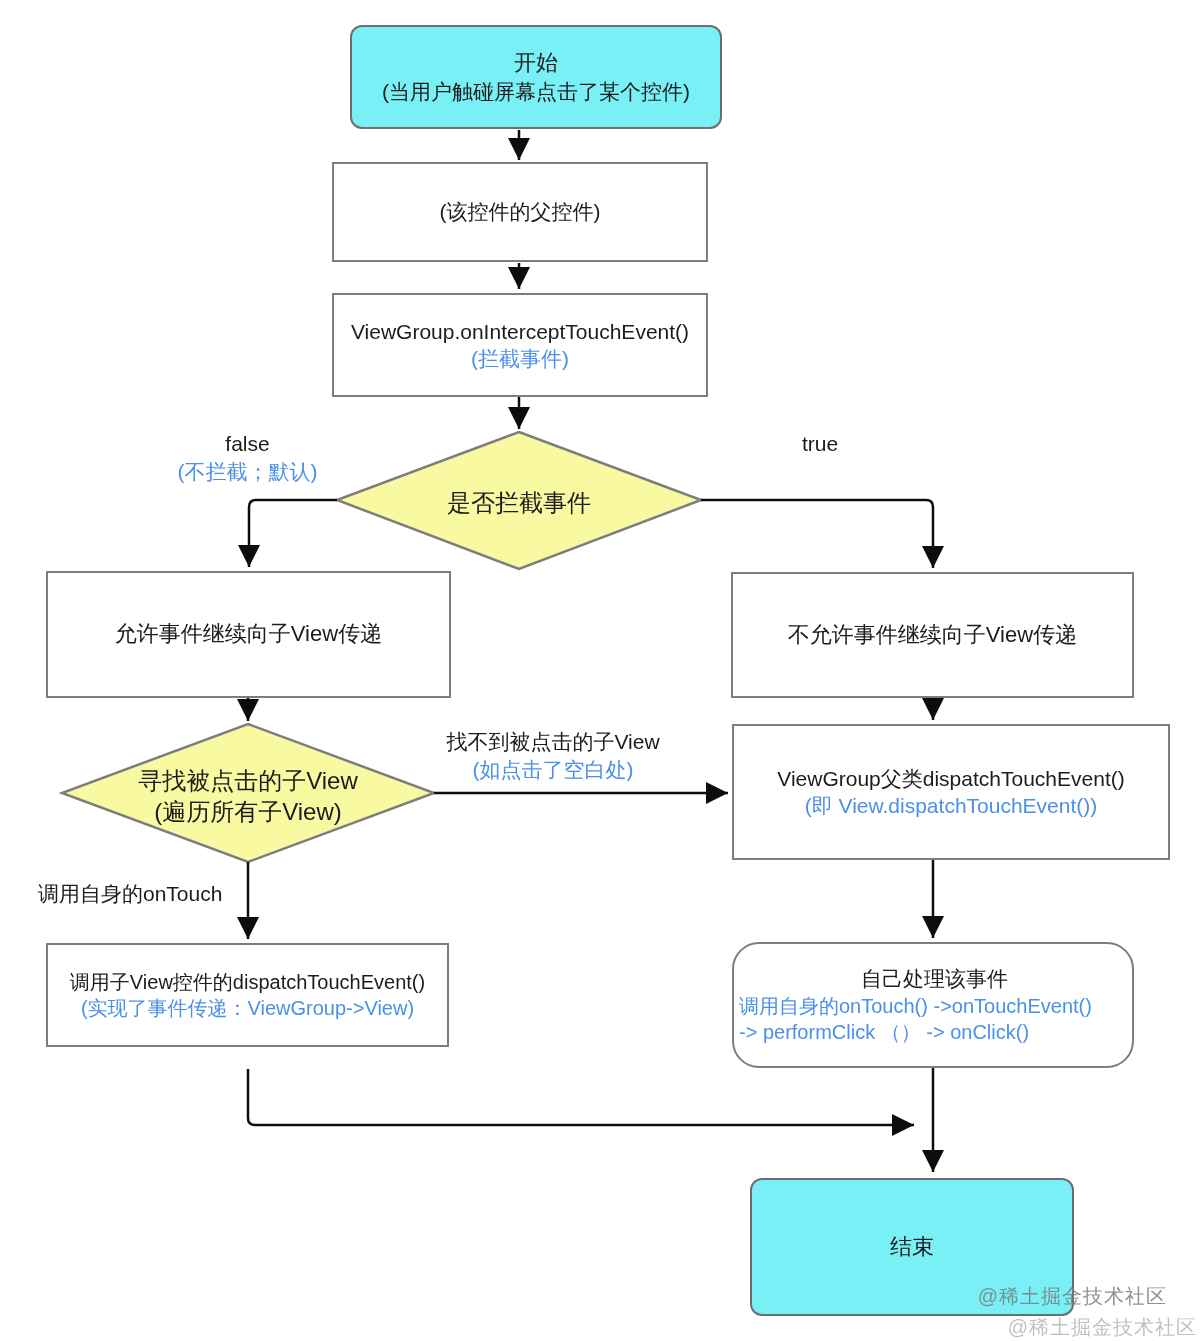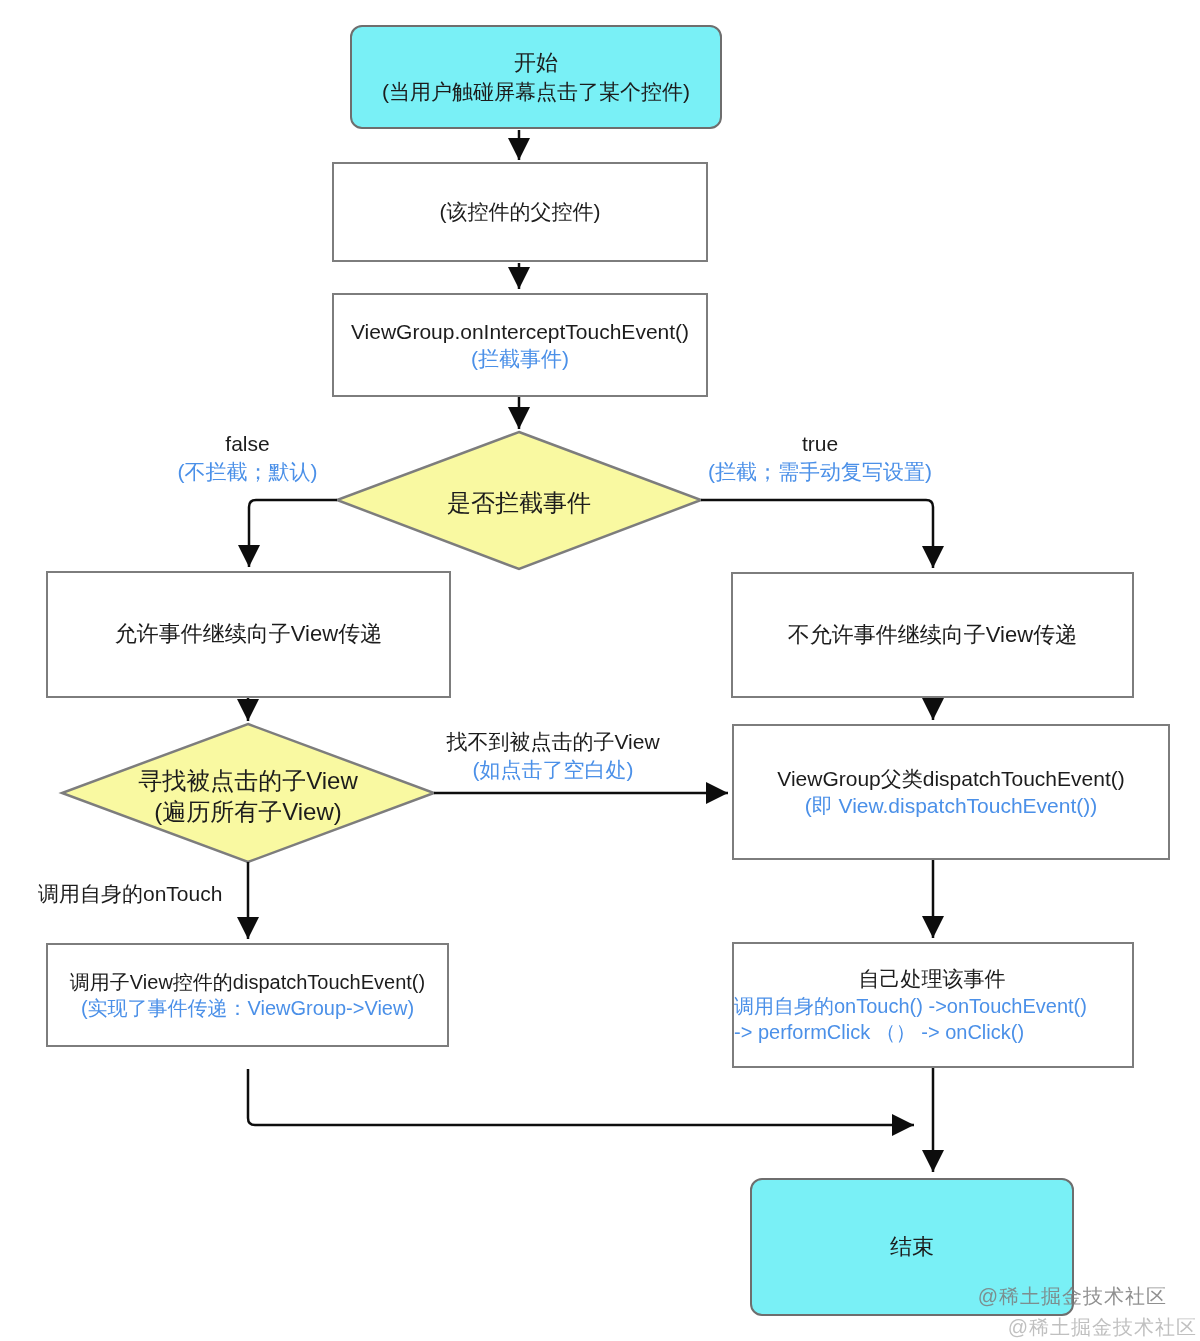--- a/index.html
+++ b/index.html
@@ -17,21 +17,21 @@
   .t22{font-size:22px;}
   .t21{font-size:21px;}
   .t20{font-size:20px;}
   .blue{color:var(--blue);}
   .label{position:absolute;text-align:center;line-height:1.35;font-size:21px;}
   .label.left{text-align:left;}
   .dlabel{position:absolute;text-align:center;line-height:1.3;font-size:24px;}
   .wm{position:absolute;font-size:20px;letter-spacing:1px;}
   .wm1{color:rgba(125,125,125,0.85);}
   .wm2{color:rgba(140,140,140,0.55);}
-  .leftalign{align-items:flex-start;text-align:left;padding-right:2px;}
+  .leftalign{align-items:flex-start;text-align:left;padding-left:5px;padding-right:2px;border-radius:27px;}
   .selfline1{width:100%;text-align:center;}
 </style>
 </head>
 <body>
 
 <div class="canvas">
 
   <svg class="connectors">
     <defs>
       <marker id="arrow" viewBox="0 0 10 10" refX="10" refY="5" markerWidth="9" markerHeight="9" orient="auto-start-reverse">
@@ -72,21 +72,20 @@
 
   <div class="dlabel" style="left:399px;top:487px;width:240px;">是否拦截事件</div>
 
   <div class="label" style="left:155px;top:430px;width:185px;">
     <div>false</div>
     <div class="blue">(不拦截；默认)</div>
   </div>
 
   <div class="label" style="left:695px;top:430px;width:250px;">
     <div>true</div>
-    <div class="blue">(拦截；需手动复写设置)</div>
   </div>
 
   <div class="node rect" style="left:46px;top:571px;width:405px;height:127px;">
     <div class="t22">允许事件继续向子View传递</div>
   </div>
 
   <div class="node rect" style="left:731px;top:572px;width:403px;height:126px;">
     <div class="t22">不允许事件继续向子View传递</div>
   </div>
 

